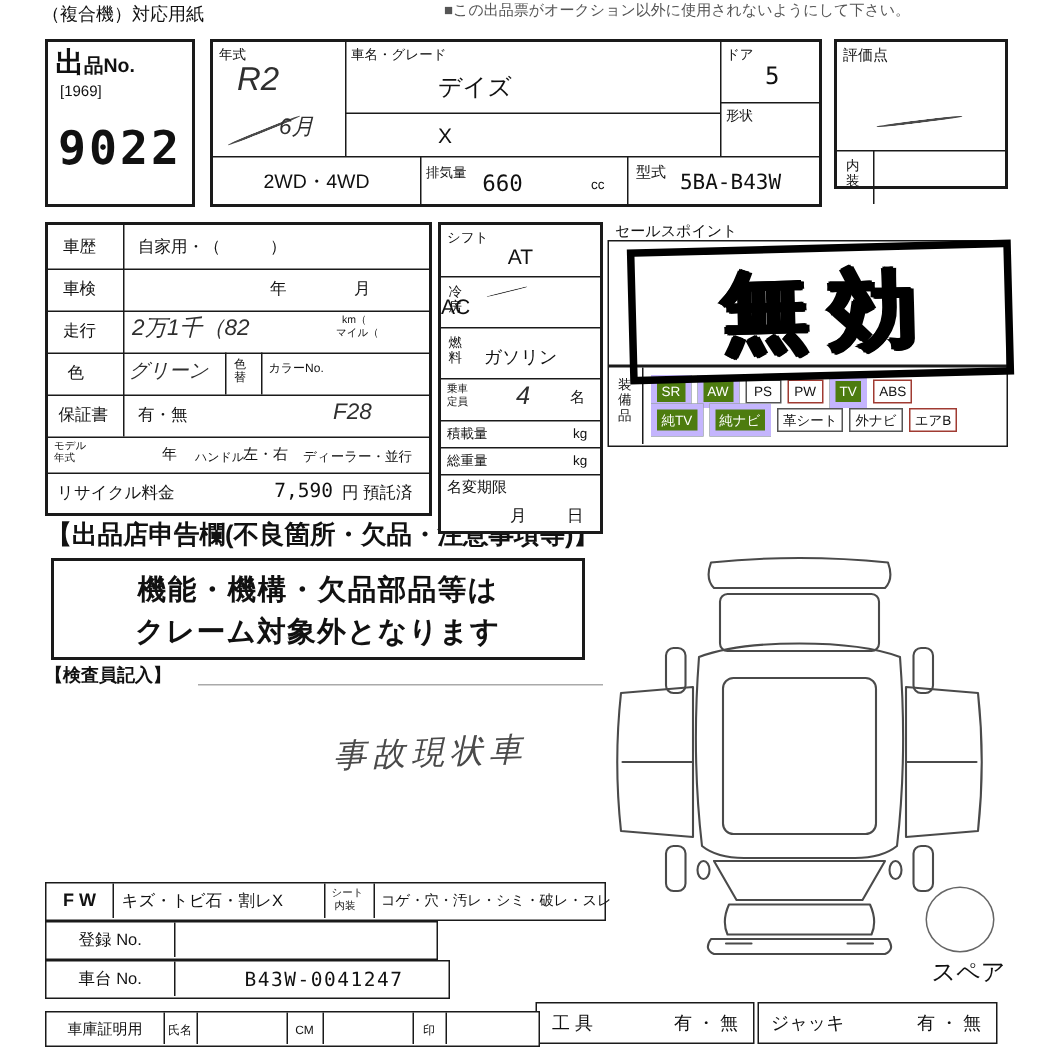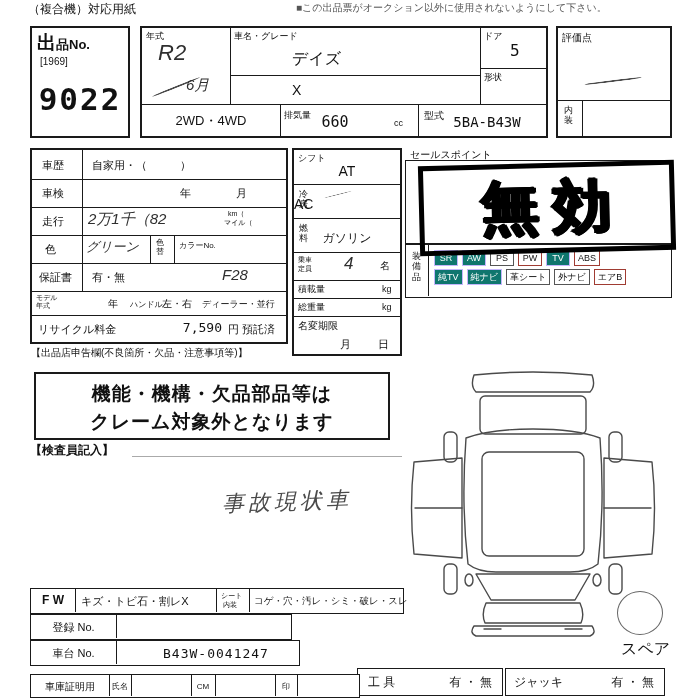--- a/index.html
+++ b/index.html
@@ -12,21 +12,21 @@
   .stack{white-space:normal;word-break:break-all;line-height:1.15;}
   .vline{position:absolute;border-left:1px solid #1a1a1a;width:0;}
   .hline{position:absolute;border-top:1px solid #1a1a1a;height:0;}
   .hw{font-style:italic;color:#2f2f2f;}
   .typed{font-family:"DejaVu Sans Mono","Liberation Mono",monospace;}
   .hwline{position:absolute;border-top:2px solid #4a4a4a;border-radius:50%;}
   .faded{color:#555;filter:blur(0.2px);}
   .exlabel::first-letter{font-size:19px;font-weight:900;}
   .badges{position:absolute;display:flex;gap:4px;align-items:center;}
   .badge{font-size:9px;line-height:12px;padding:1px 3px;min-width:24px;text-align:center;box-sizing:border-box;}
-  .badge.filled{background:#0f766e;color:#fff;border:1px solid #c4b5fd;}
+  .badge.filled{background:#4d7c0f;color:#fff;border:4px solid #c4b5fd;}
   .badge.light{background:#fff;color:#111;border:1px solid #555;}
   .badge.outline{background:#fff;color:#111;border:1.5px solid #a03b32;}
   .stamp{position:absolute;display:flex;align-items:center;justify-content:center;
          border:5px solid #000;transform:rotate(-1.5deg);z-index:5;font-weight:900;color:#000;
          text-shadow:1px 0 #000,-1px 0 #000,0 1px #000,0 -1px #000,1px 1px #000,-1px -1px #000,2px 0 #000,-2px 0 #000;}
 </style>
 </head>
 <body>
 
 <div id="sheet">
@@ -63,21 +63,21 @@
     <div class="t" style="left:342px;top:44px;font-size:9px">形状</div>
 
     <div class="t" style="left:0;width:138px;top:86px;text-align:center;font-size:13px">2WD・4WD</div>
     <div class="t" style="left:142px;top:82px;font-size:9px">排気量</div>
     <div class="t typed" style="left:148px;width:90px;top:86px;text-align:center;font-size:15px">660</div>
     <div class="t" style="left:252px;top:90px;font-size:9px">cc</div>
     <div class="t" style="left:282px;top:82px;font-size:10px">型式</div>
     <div class="t typed" style="left:286px;width:118px;top:86px;text-align:center;font-size:14px">5BA-B43W</div>
   </div>
 
-  <div class="box b2" style="left:556px;top:26px;width:116px;height:112px">
+  <div class="box b2" style="left:556px;top:26px;width:116px;height:100px">
     <div class="t" style="left:4px;top:4px;font-size:10px">評価点</div>
     <div class="hwline" style="left:26px;top:52px;width:58px;transform:rotate(-7deg)"></div>
     <div class="hline" style="left:0;top:72px;width:112px"></div>
     <div class="vline" style="left:24px;top:72px;height:36px"></div>
     <div class="t stack" style="left:6px;top:77px;width:12px;font-size:9px">内装</div>
   </div>
 
   <div class="box b2" style="left:30px;top:148px;width:258px;height:196px">
     <div class="hline" style="left:0;top:29px;width:254px"></div>
     <div class="hline" style="left:0;top:57px;width:254px"></div>
@@ -115,21 +115,21 @@
     <div class="t" style="left:76px;top:148px;font-size:10px">年</div>
     <div class="t" style="left:98px;top:150px;font-size:8px">ハンドル</div>
     <div class="t" style="left:130px;top:148px;font-size:10px">左・右</div>
     <div class="t" style="left:170px;top:149px;font-size:9px">ディーラー・並行</div>
 
     <div class="t" style="left:6px;top:173px;font-size:11px">リサイクル料金</div>
     <div class="t typed" style="left:138px;width:52px;top:171px;text-align:right;font-size:13px">7,590</div>
     <div class="t" style="left:196px;top:173px;font-size:11px">円 預託済</div>
   </div>
 
-  <div class="t" style="left:31px;top:347px;font-size:10px;font-weight:normal">【出品店申告欄(不良箇所・欠品・注意事項等)】</div>
+  <div class="t" style="left:31px;top:347px;font-size:17px;font-weight:bold">【出品店申告欄(不良箇所・欠品・注意事項等)】</div>
 
   <div class="box b2" style="left:292px;top:148px;width:110px;height:208px">
     <div class="hline" style="left:0;top:34px;width:106px"></div>
     <div class="hline" style="left:0;top:68px;width:106px"></div>
     <div class="hline" style="left:0;top:102px;width:106px"></div>
     <div class="hline" style="left:0;top:130px;width:106px"></div>
     <div class="hline" style="left:0;top:148px;width:106px"></div>
     <div class="hline" style="left:0;top:166px;width:106px"></div>
 
     <div class="t" style="left:4px;top:3px;font-size:9px">シフト</div>

